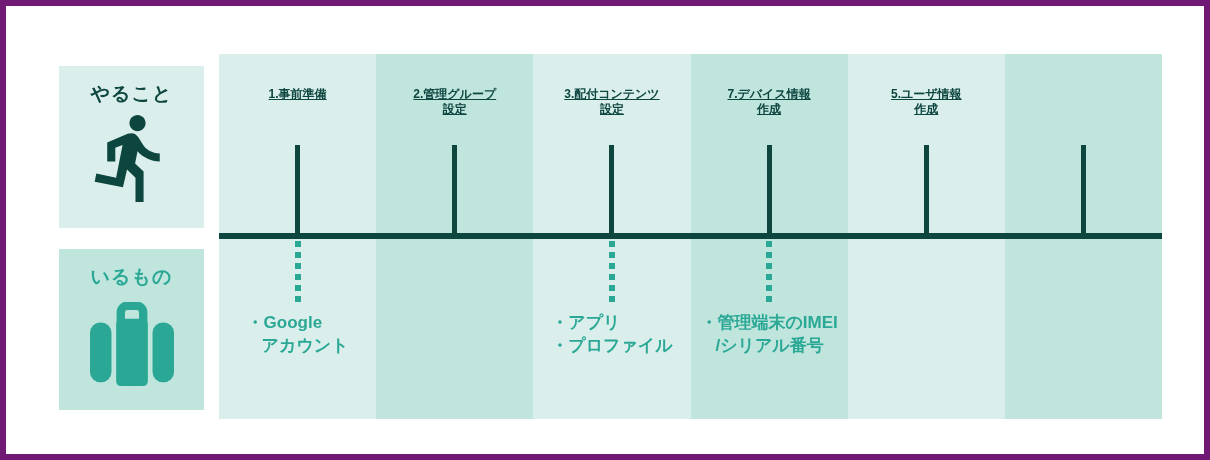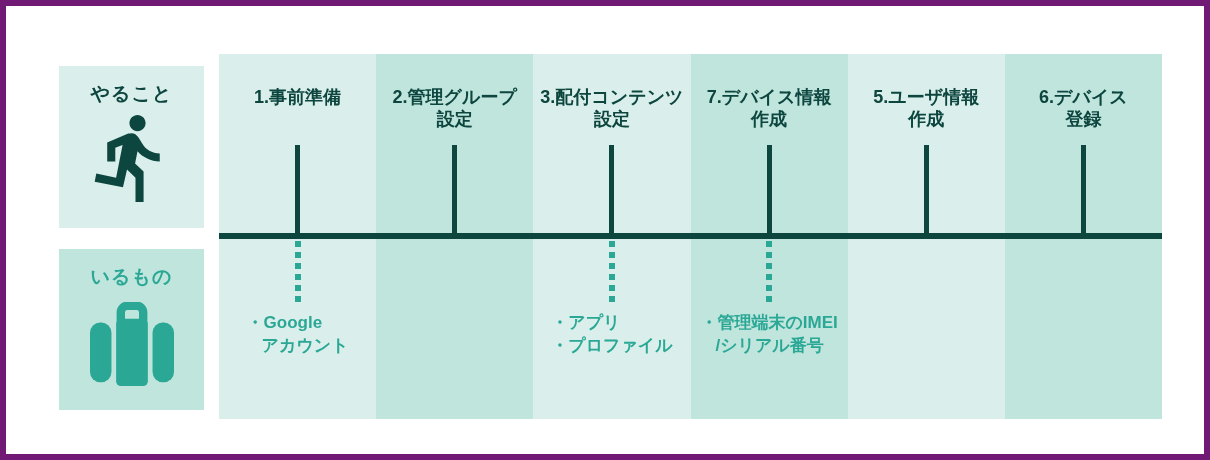--- a/index.html
+++ b/index.html
@@ -54,25 +54,26 @@
   }
   .col {
     position: relative;
     flex: 1 1 0;
     background: var(--bg-light);
   }
   .col.alt { background: var(--bg-mid); }
   .col-title {
     margin-top: 33px;
     text-align: center;
-    font-size: 18px;
+    font-size: 12px;
     font-weight: bold;
     color: var(--dark);
     line-height: 1.22;
     white-space: pre-line;
+    text-decoration: underline;
   }
   .tick {
     position: absolute;
     top: 91px;
     left: calc(50% - 2.5px);
     width: 5px;
     height: 89px;
     background: var(--dark);
   }
   .timeline {
@@ -196,22 +197,20 @@
 
       <div class="items">
         <div class="items-inner">
           <div class="item"></div>
           <div class="item"></div>
         </div>
       </div>
     </div>
 
     <div class="col alt">
-      <div class="col-title">6.デバイス
-登録</div>
       <div class="tick"></div>
 
       <div class="items">
         <div class="items-inner">
           <div class="item"></div>
           <div class="item"></div>
         </div>
       </div>
     </div>
 

